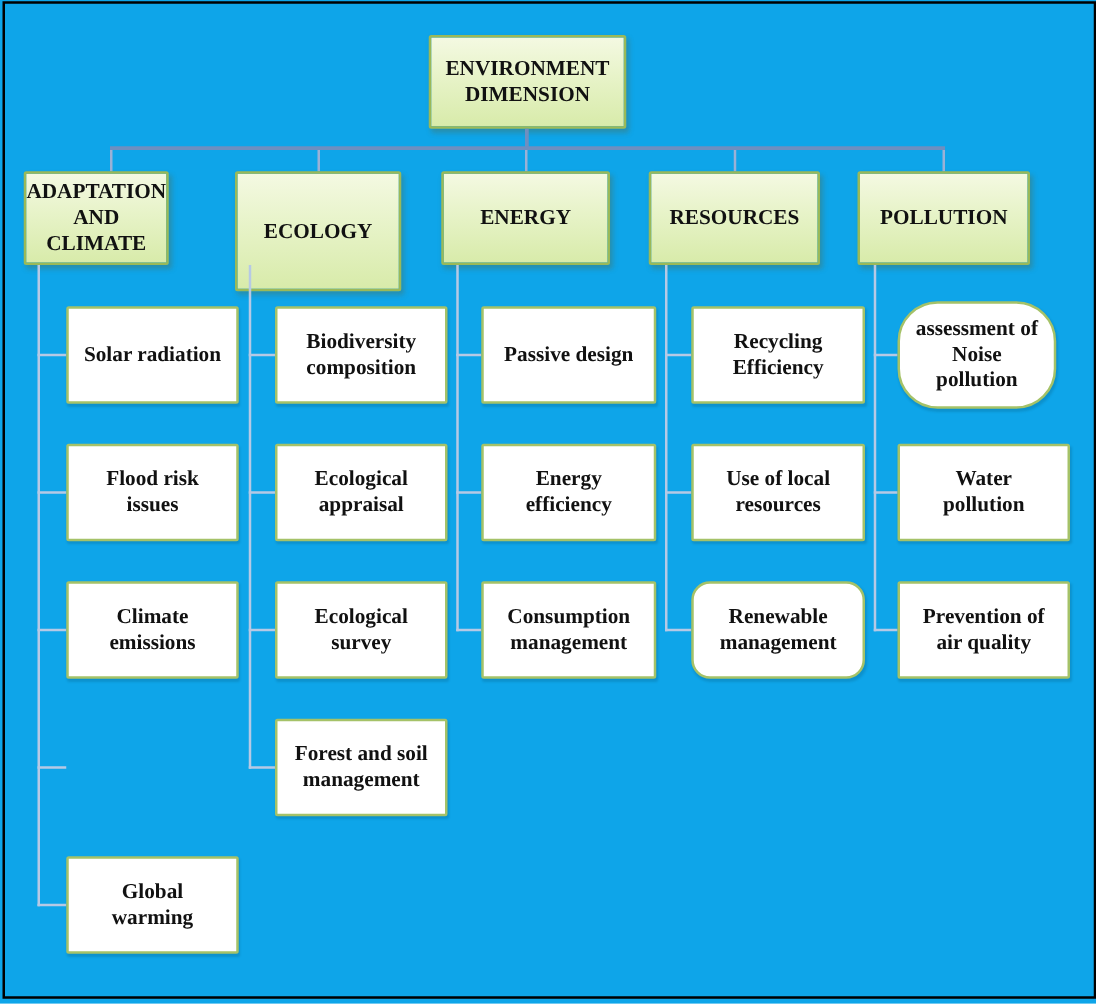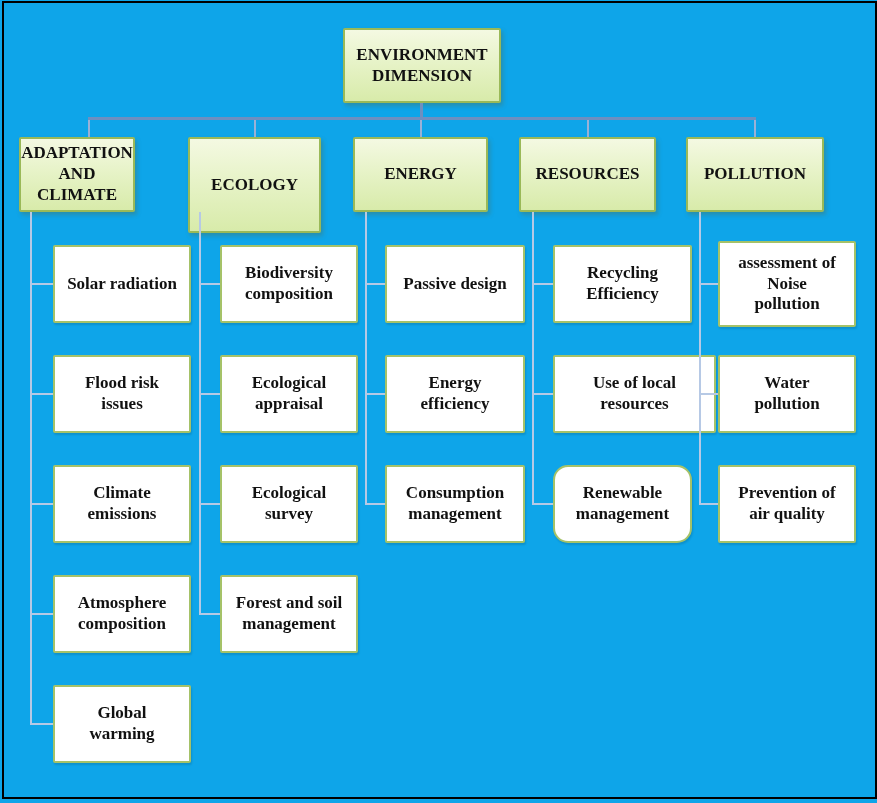--- a/index.html
+++ b/index.html
@@ -42,22 +42,20 @@
     <div class="line" style="left: 30px; top: 212px; width: 2px; height: 513px; background: rgb(182, 201, 229);"></div>
     <div class="line" style="left: 30px; top: 283px; width: 23px; height: 2px; background: rgb(182, 201, 229);"></div>
     <div class="node node-leaf" style="left: 53px; top: 245px; width: 138px; height: 78px;">Solar radiation</div>
     <div class="line" style="left: 30px; top: 393px; width: 23px; height: 2px; background: rgb(182, 201, 229);"></div>
     <div class="node node-leaf" style="left: 53px; top: 355px; width: 138px; height: 78px;">Flood risk
 issues</div>
     <div class="line" style="left: 30px; top: 503px; width: 23px; height: 2px; background: rgb(182, 201, 229);"></div>
     <div class="node node-leaf" style="left: 53px; top: 465px; width: 138px; height: 78px;">Climate
 emissions</div>
     <div class="line" style="left: 30px; top: 613px; width: 23px; height: 2px; background: rgb(182, 201, 229);"></div>
-    <div class="node node-leaf" style="left: 53px; top: 575px; width: 138px; height: 78px;">Atmosphere
-composition</div>
     <div class="line" style="left: 30px; top: 723px; width: 23px; height: 2px; background: rgb(182, 201, 229);"></div>
     <div class="node node-leaf" style="left: 53px; top: 685px; width: 138px; height: 78px;">Global
 warming</div>
     <div class="line" style="left: 254px; top: 120px; width: 2px; height: 17px; background: rgb(154, 177, 214);"></div>
     <div class="node node-green" style="left: 188px; top: 137px; width: 133px; height: 96px;">ECOLOGY</div>
     <div class="line" style="left: 199px; top: 212px; width: 2px; height: 403px; background: rgb(182, 201, 229);"></div>
     <div class="line" style="left: 199px; top: 283px; width: 21px; height: 2px; background: rgb(182, 201, 229);"></div>
     <div class="node node-leaf" style="left: 220px; top: 245px; width: 138px; height: 78px;">Biodiversity
 composition</div>
     <div class="line" style="left: 199px; top: 393px; width: 21px; height: 2px; background: rgb(182, 201, 229);"></div>
@@ -80,30 +78,30 @@
     <div class="line" style="left: 365px; top: 503px; width: 20px; height: 2px; background: rgb(182, 201, 229);"></div>
     <div class="node node-leaf" style="left: 385px; top: 465px; width: 140px; height: 78px;">Consumption
 management</div>
     <div class="line" style="left: 587px; top: 120px; width: 2px; height: 17px; background: rgb(154, 177, 214);"></div>
     <div class="node node-green" style="left: 519px; top: 137px; width: 137px; height: 75px;">RESOURCES</div>
     <div class="line" style="left: 532px; top: 212px; width: 2px; height: 293px; background: rgb(182, 201, 229);"></div>
     <div class="line" style="left: 532px; top: 283px; width: 21px; height: 2px; background: rgb(182, 201, 229);"></div>
     <div class="node node-leaf" style="left: 553px; top: 245px; width: 139px; height: 78px;">Recycling
 Efficiency</div>
     <div class="line" style="left: 532px; top: 393px; width: 21px; height: 2px; background: rgb(182, 201, 229);"></div>
-    <div class="node node-leaf" style="left: 553px; top: 355px; width: 163px; height: 78px;">Use of local
+    <div class="node node-leaf" style="left: 553px; top: 355px; width: 139px; height: 78px;">Use of local
 resources</div>
     <div class="line" style="left: 532px; top: 503px; width: 21px; height: 2px; background: rgb(182, 201, 229);"></div>
     <div class="node node-leaf" style="left: 553px; top: 465px; width: 139px; height: 78px; border-radius: 15px;">Renewable
 management</div>
     <div class="line" style="left: 754px; top: 120px; width: 2px; height: 17px; background: rgb(154, 177, 214);"></div>
     <div class="node node-green" style="left: 686px; top: 137px; width: 138px; height: 75px;">POLLUTION</div>
     <div class="line" style="left: 699px; top: 212px; width: 2px; height: 293px; background: rgb(182, 201, 229);"></div>
     <div class="line" style="left: 699px; top: 283px; width: 19px; height: 2px; background: rgb(182, 201, 229);"></div>
-    <div class="node node-leaf" style="left: 718px; top: 241px; width: 138px; height: 86px;">assessment of
+    <div class="node node-leaf" style="left: 718px; top: 241px; width: 127px; height: 86px; border-radius: 32px;">assessment of
 Noise
 pollution</div>
     <div class="line" style="left: 699px; top: 393px; width: 19px; height: 2px; background: rgb(182, 201, 229);"></div>
     <div class="node node-leaf" style="left: 718px; top: 355px; width: 138px; height: 78px;">Water
 pollution</div>
     <div class="line" style="left: 699px; top: 503px; width: 19px; height: 2px; background: rgb(182, 201, 229);"></div>
     <div class="node node-leaf" style="left: 718px; top: 465px; width: 138px; height: 78px;">Prevention of
 air quality</div>
   </div>
 

